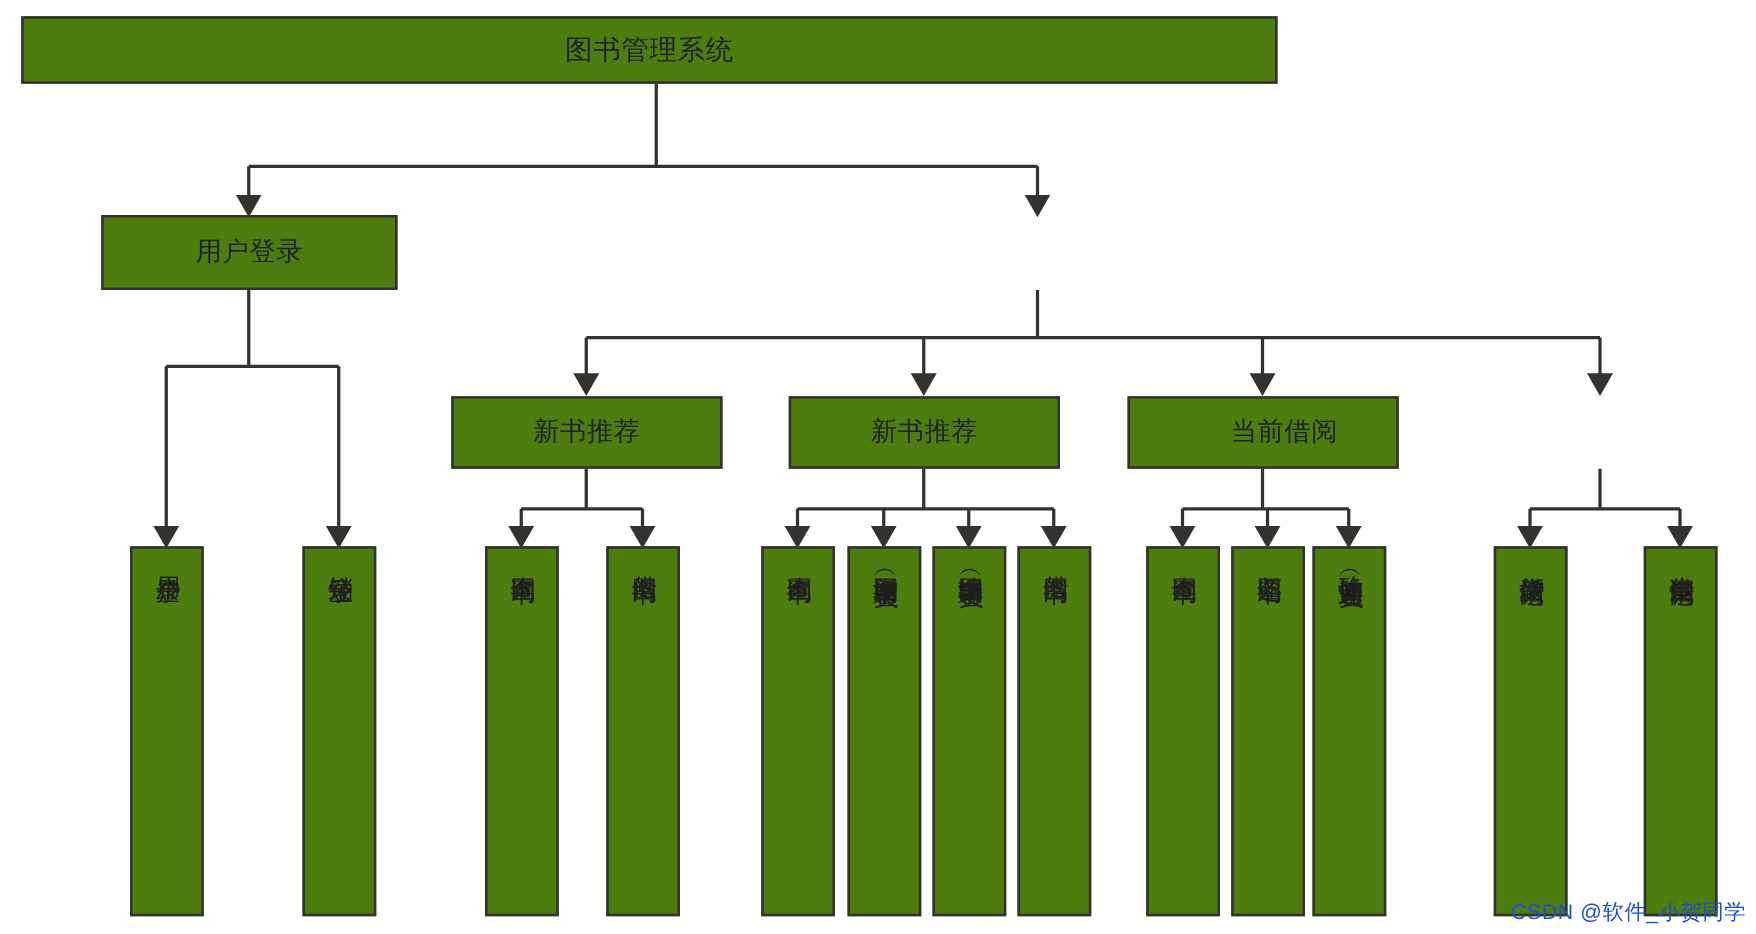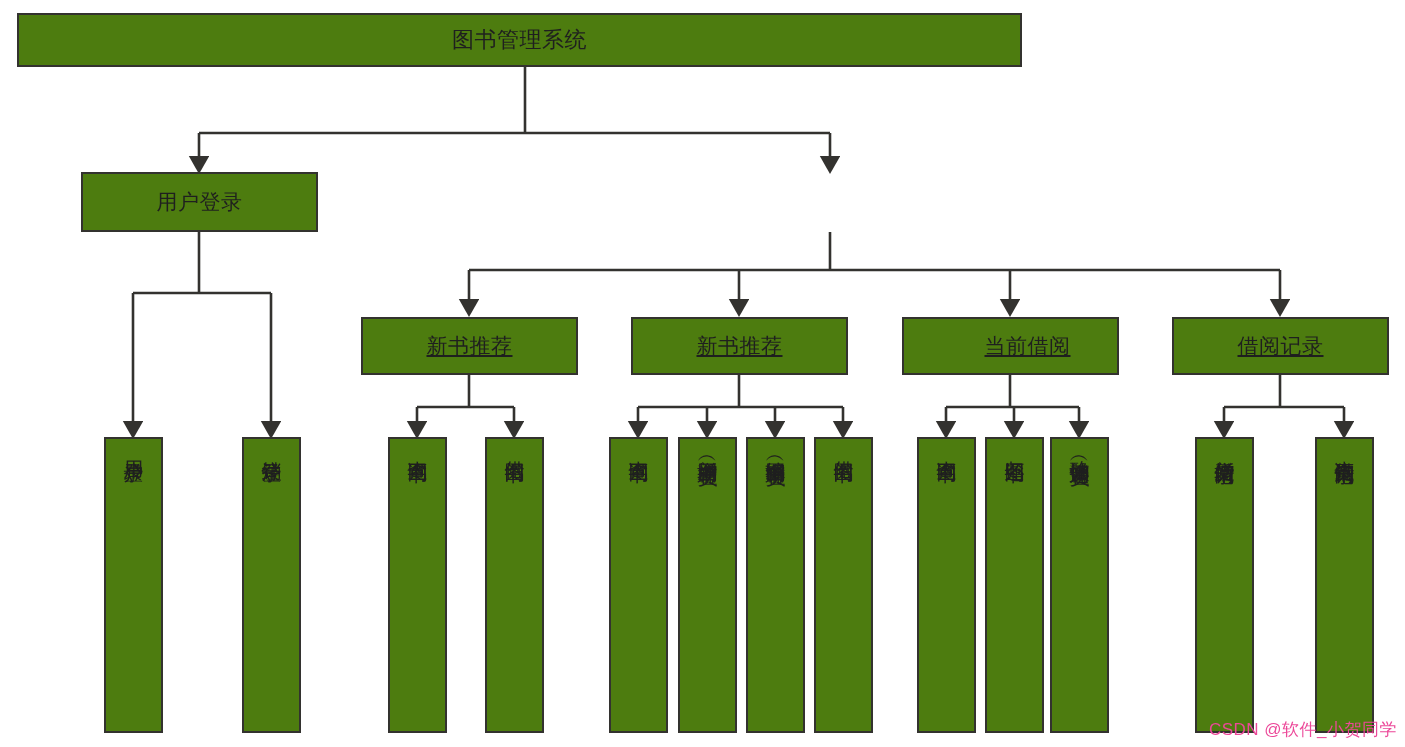--- a/index.html
+++ b/index.html
@@ -37,41 +37,41 @@
   }
   .node-label {
     font-size: 21px;
     line-height: 1.15;
     letter-spacing: 0.5px;
     white-space: nowrap;
     color: #1f1f1f;
   }
   .node.root .node-label { font-size: 22px; }
   .node.level2 .node-label { font-size: 21px; }
-  .node.level3 .node-label { font-size: 21px; text-decoration: underline; }
+  .node.level3 .node-label { font-size: 21px; }
   .node.leaf {
     align-items: flex-start;
     justify-content: center;
     padding-top: 6px;
   }
   .node.leaf .node-label {
     writing-mode: vertical-rl;
     text-orientation: upright;
     font-size: 20px;
     line-height: 1.05;
     letter-spacing: 1px;
     white-space: normal;
     max-height: 288px;
   }
   .watermark {
     position: absolute;
     right: 8px;
     bottom: 6px;
     font-size: 17px;
-    color: #ec4899;
+    color: #1d4ed8;
     letter-spacing: 0.5px;
     white-space: nowrap;
     user-select: none;
   }
 </style>
 </head>
 <body>
 
 <div id="diagram-root">
 
@@ -135,23 +135,20 @@
 
   <div class="node level3" style="left:361px; top:317px; width:217px; height:58px;">
     <span class="node-label">新书推荐</span>
   </div>
   <div class="node level3" style="left:631px; top:317px; width:217px; height:58px;">
     <span class="node-label">新书推荐</span>
   </div>
   <div class="node level3" style="left:902px; top:317px; width:217px; height:58px;padding-left:34px;">
     <span class="node-label">当前借阅</span>
   </div>
-  <div class="node level3" style="left:1172px; top:317px; width:217px; height:58px;">
-    <span class="node-label">借阅记录</span>
-  </div>
 
   <div class="node leaf" style="left:104px; top:437px; width:59px; height:296px;">
     <span class="node-label">用户登录</span>
   </div>
   <div class="node leaf" style="left:242px; top:437px; width:59px; height:296px;">
     <span class="node-label">注销登录</span>
   </div>
 
   <div class="node leaf" style="left:388px; top:437px; width:59px; height:296px;">
     <span class="node-label">查询图书</span>

